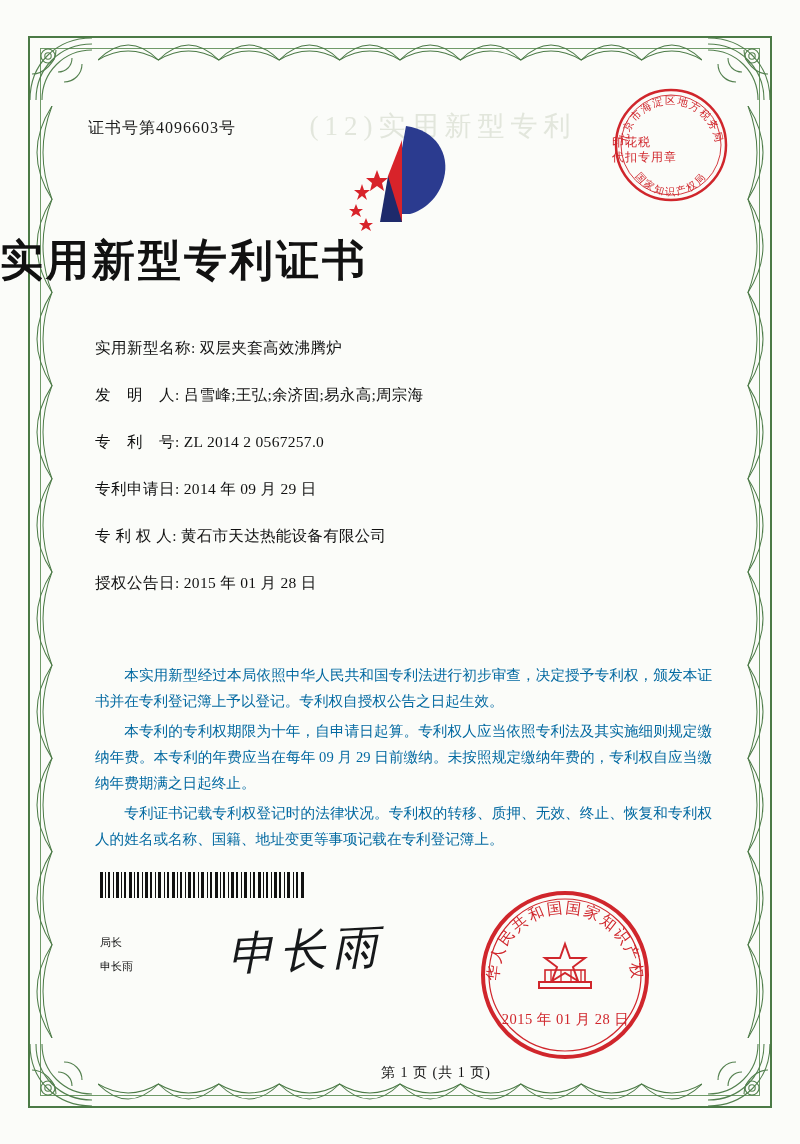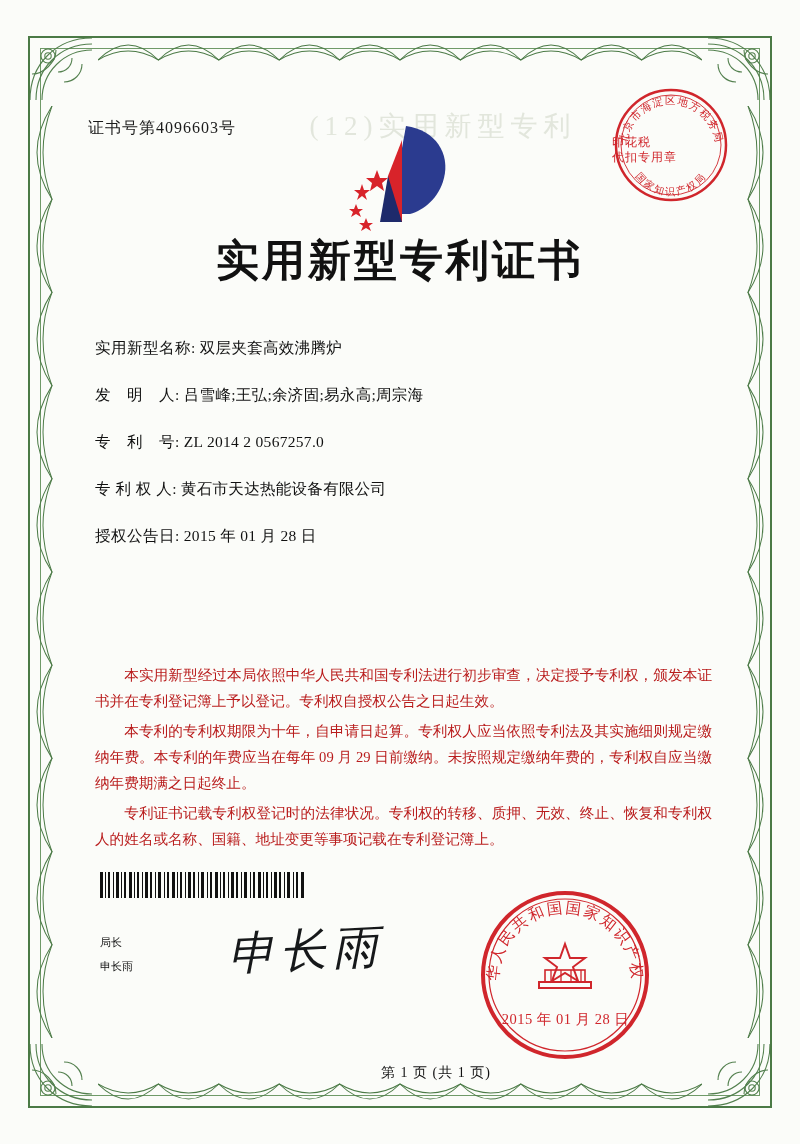--- a/index.html
+++ b/index.html
@@ -108,21 +108,21 @@
     width: 120px;
     height: 120px;
   }
 
   
   .main-title {
     position: absolute;
     top: 232px;
     left: 0;
     width: 100%;
-    text-align: center;
+    text-align: left;
     font-size: 43px;
     font-weight: bold;
     letter-spacing: 3px;
     color: #111;
     font-family: "Liberation Serif", "DejaVu Serif", serif;
   }
 
   
   .fields {
     position: absolute;
@@ -148,21 +148,21 @@
   }
 
   
   .body-text {
     position: absolute;
     left: 95px;
     top: 662px;
     width: 617px;
     font-size: 14.6px;
     line-height: 26px;
-    color: #b91c1c;
+    color: #0369a1;
     text-align: justify;
   }
   .body-text p {
     margin: 0 0 4px 0;
     text-indent: 2em;
   }
 
   
   .barcode {
     position: absolute;
@@ -369,20 +369,24 @@
       <span class="label">实用新型名称:</span>
       <span class="value">双层夹套高效沸腾炉</span>
     </div>
     <div class="field">
       <span class="label">发　明　人:</span>
       <span class="value">吕雪峰;王弘;余济固;易永高;周宗海</span>
     </div>
     <div class="field">
       <span class="label">专　利　号:</span>
       <span class="value">ZL 2014 2 0567257.0</span>
+    </div>
+    <div class="field">
+      <span class="label">专利申请日:</span>
+      <span class="value">2014 年 09 月 29 日</span>
     </div>
     <div class="field">
       <span class="label">专 利 权 人:</span>
       <span class="value">黄石市天达热能设备有限公司</span>
     </div>
     <div class="field">
       <span class="label">授权公告日:</span>
       <span class="value">2015 年 01 月 28 日</span>
     </div>
   </div>

